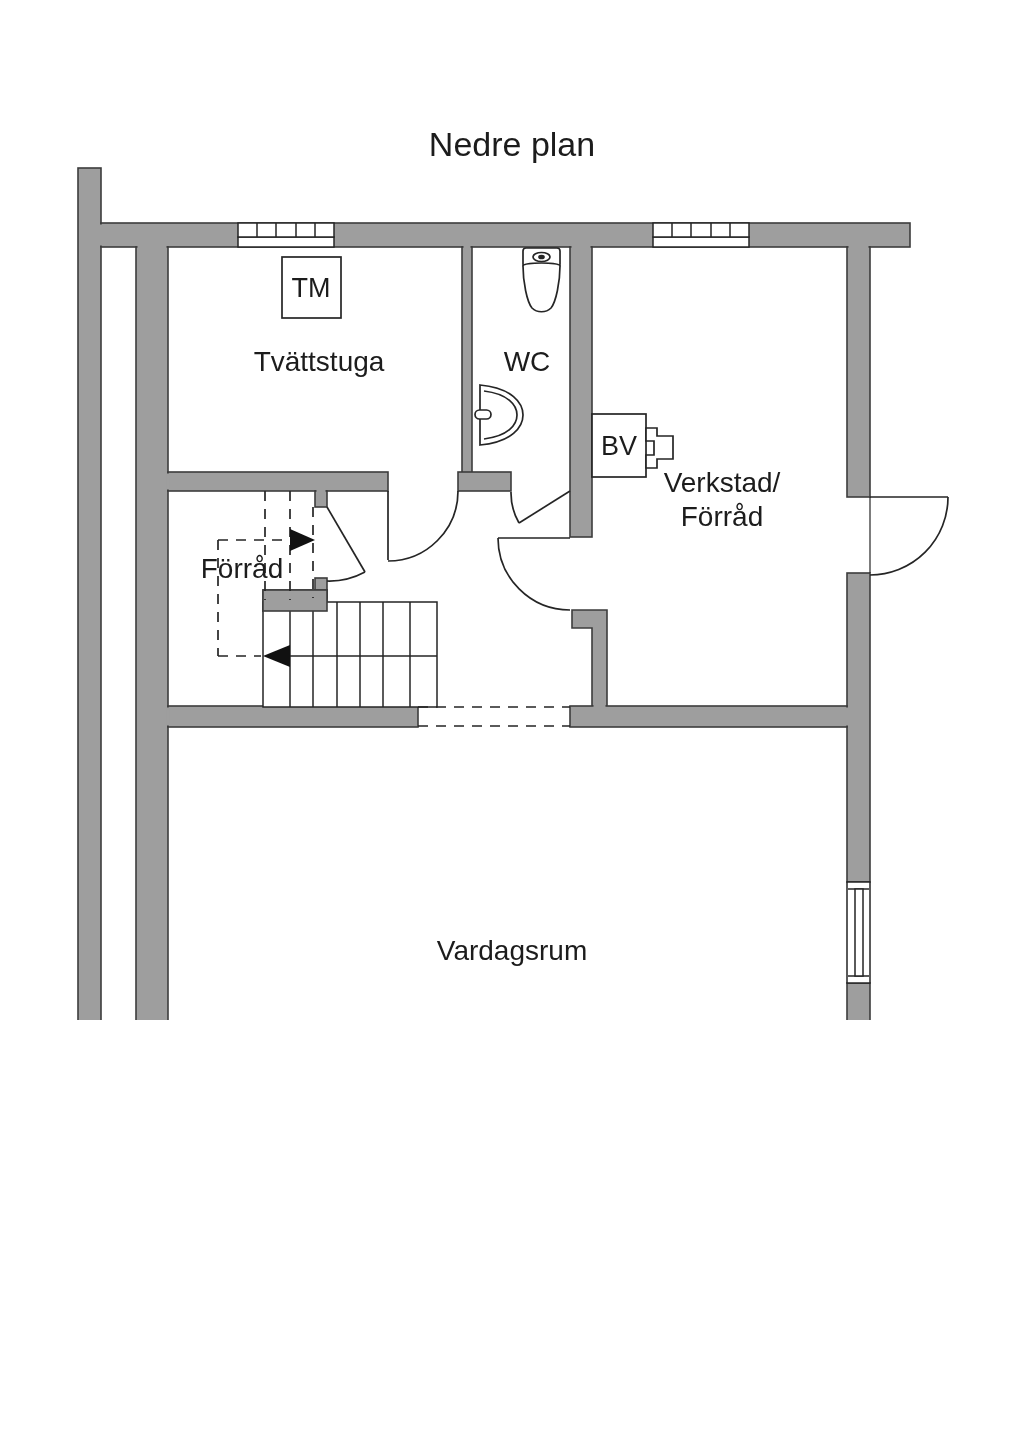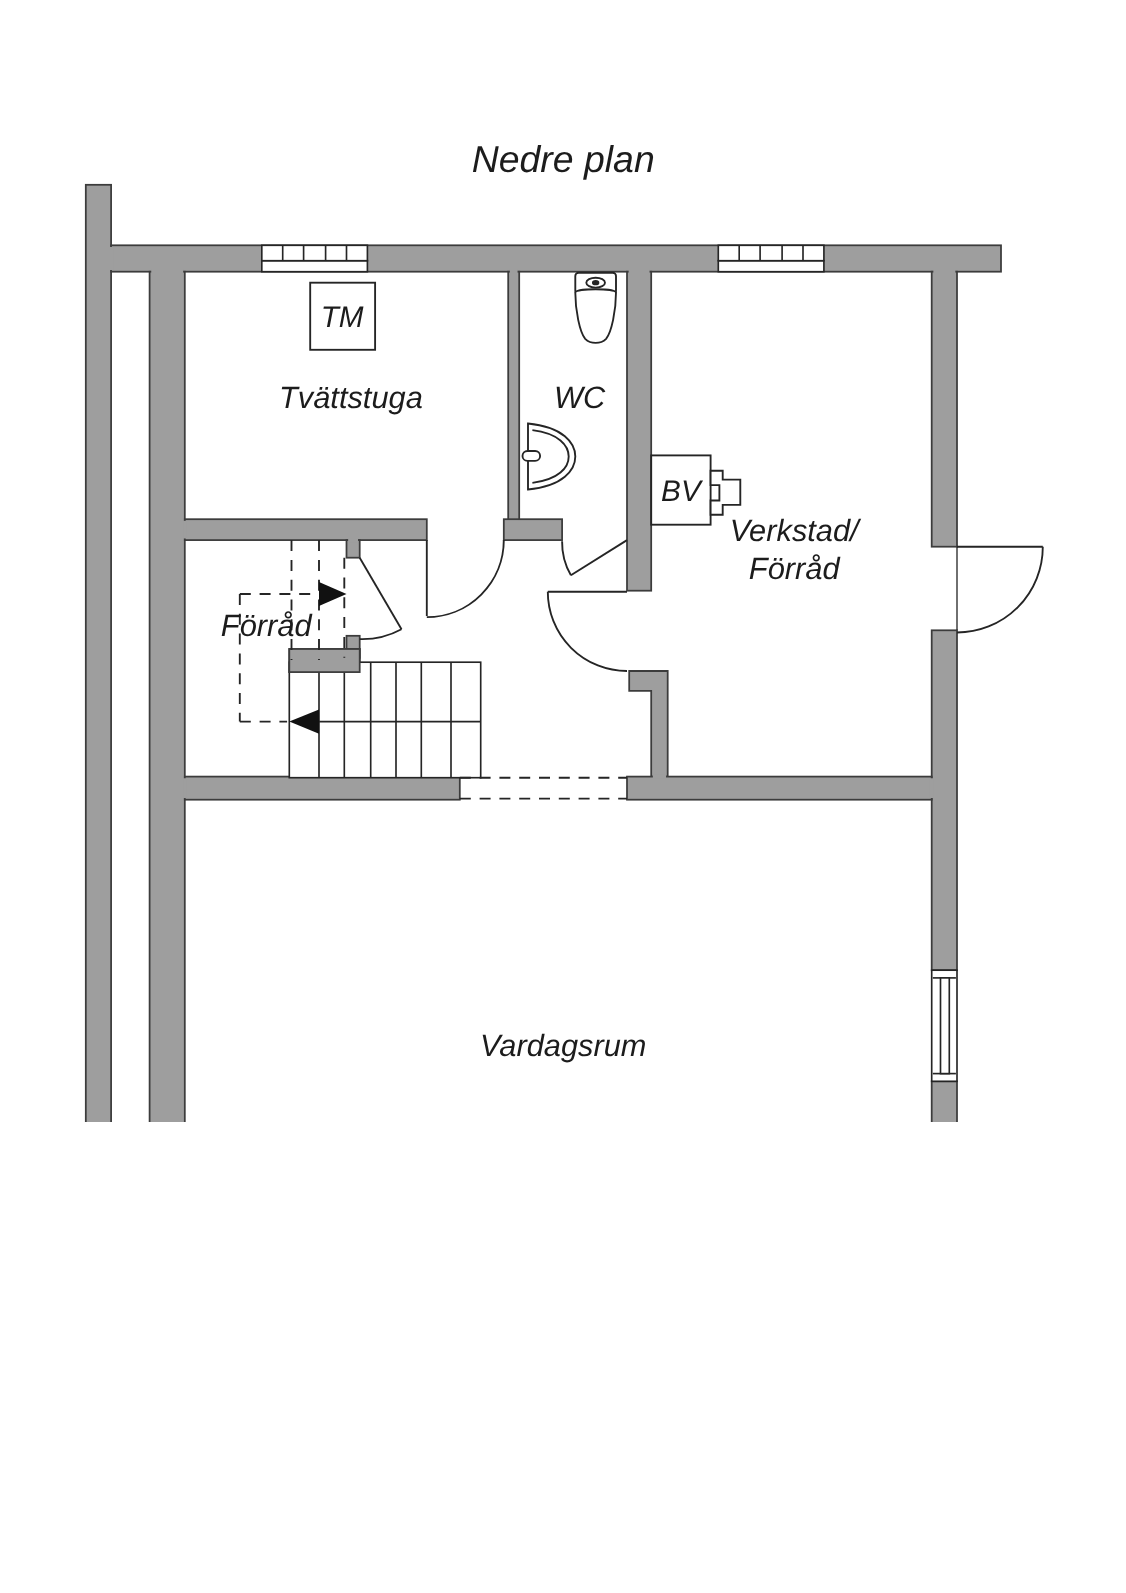--- a/index.html
+++ b/index.html
@@ -3,21 +3,20 @@
 <meta charset="utf-8">
 <style>
   html, body { margin: 0; padding: 0; background: #ffffff; }
   .page {
     position: relative;
     width: 1024px;
     height: 1020px;
     background: #ffffff;
     font-family: "Liberation Sans", sans-serif;
     overflow: hidden;
-    font-style: italic;
   }
   svg { display: block; }
   text {
     font-family: "Liberation Sans", sans-serif;
     fill: #1c1c1c;
   }
   .room-label { font-size: 28px; }
   .box-label  { font-size: 27px; }
   .title-label { font-size: 34px; }
 </style>

